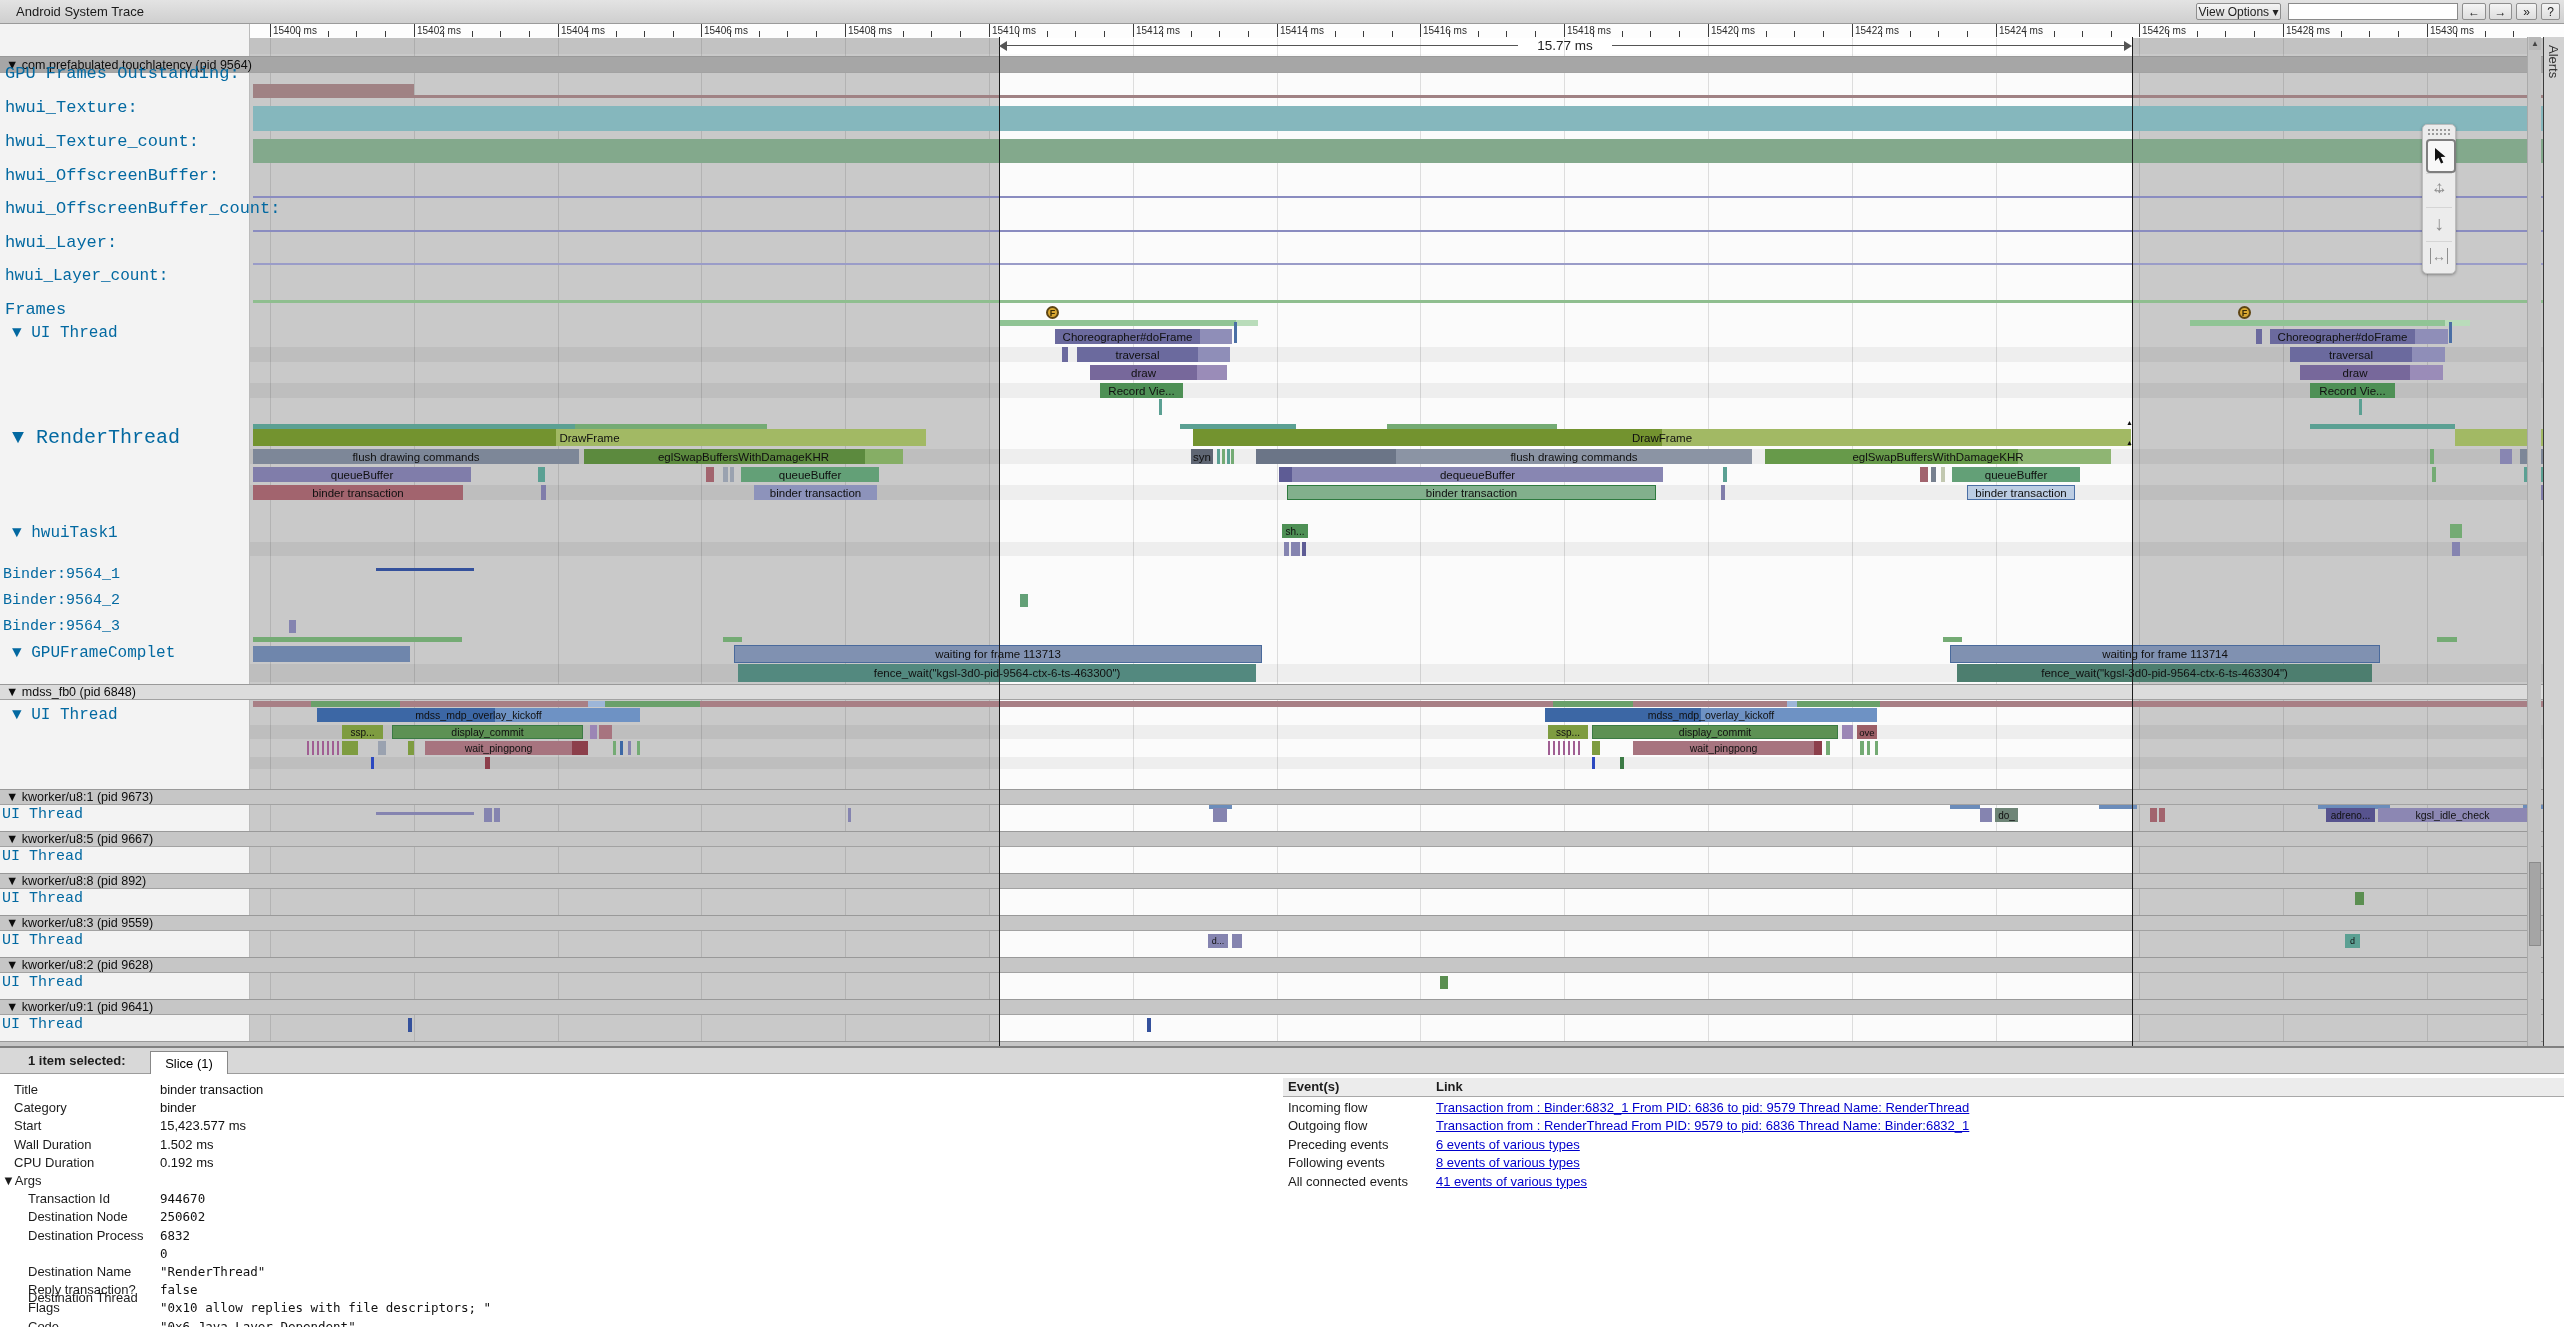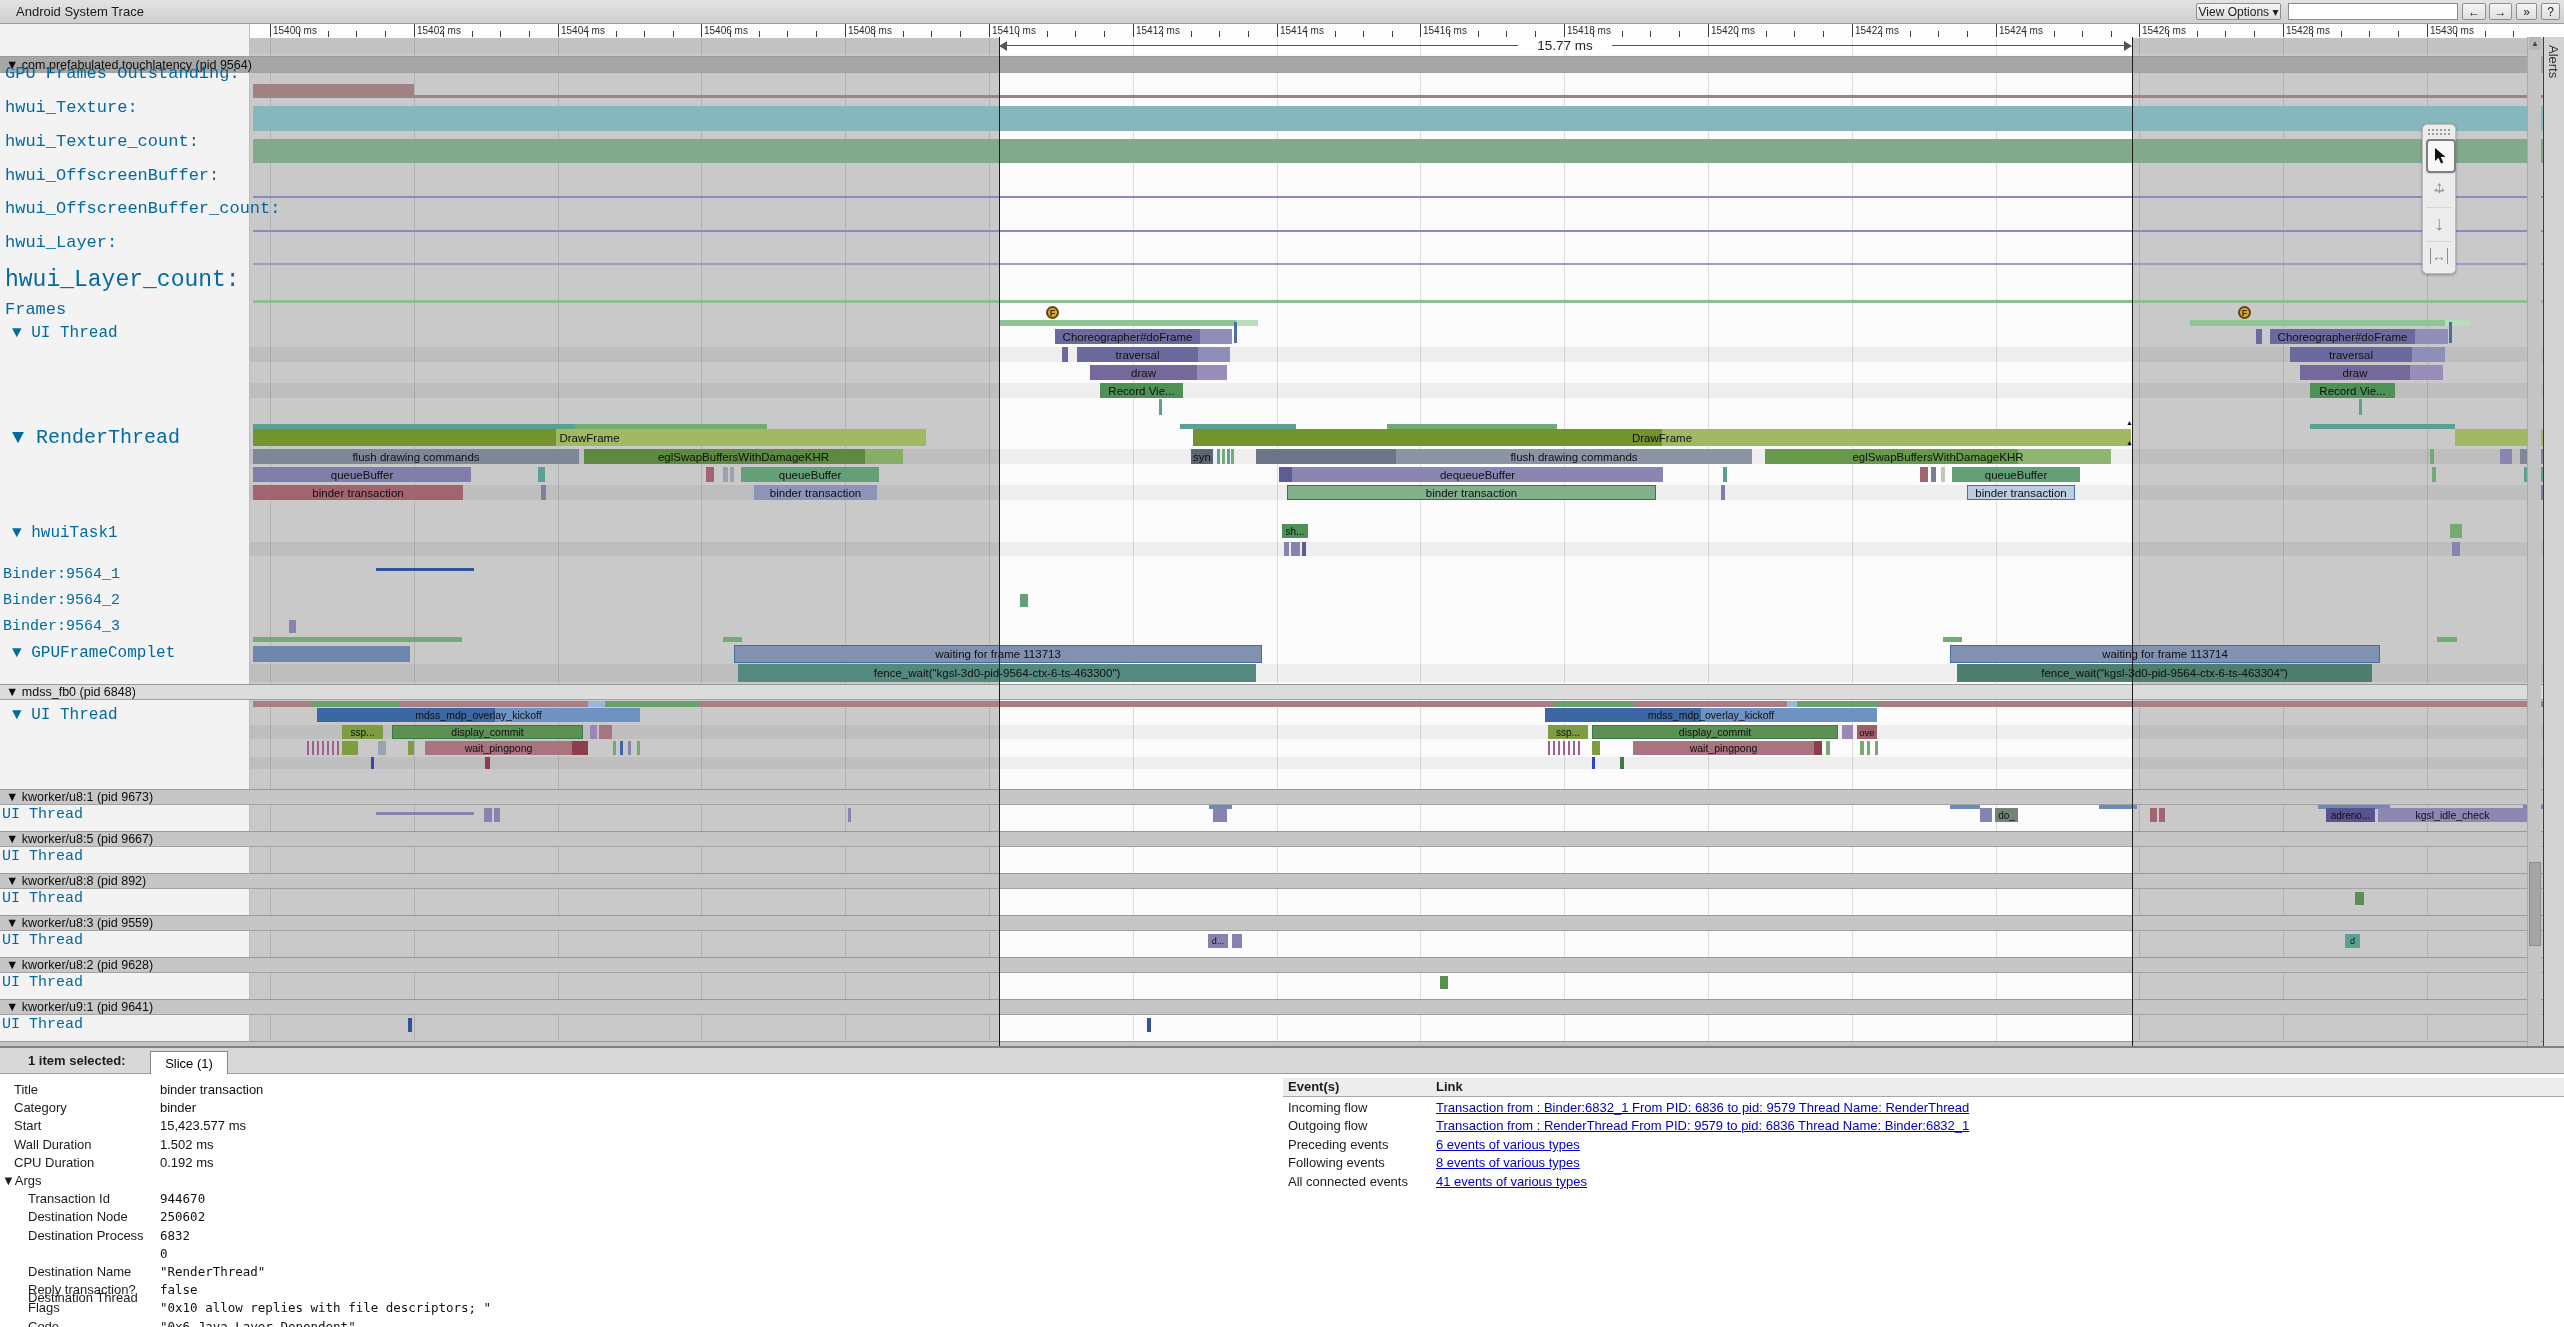--- a/index.html
+++ b/index.html
@@ -165,21 +165,21 @@
       <div class="abs band" style="left: 0px; top: 915px; width: 2564px; height: 16px; background: rgb(198, 198, 198);">▼ kworker/u8:3 (pid 9559)</div>
       <div class="abs band" style="left: 0px; top: 957px; width: 2564px; height: 16px; background: rgb(198, 198, 198); text-align: right;">▼ kworker/u8:2 (pid 9628)</div>
       <div class="abs band" style="left: 0px; top: 999px; width: 2564px; height: 16px; background: rgb(198, 198, 198);">▼ kworker/u9:1 (pid 9641)</div>
       <div class="abs band" style="left: 0px; top: 1041px; width: 2564px; height: 24px; background: rgb(198, 198, 198);">▼ kworker/0:3 (pid 9676)</div>
       <div class="abs sblabel" style="left: 5px; top: 64px; font-size: 17px;">GPU Frames Outstanding:</div>
       <div class="abs sblabel" style="left: 5px; top: 98px; font-size: 17px;">hwui_Texture:</div>
       <div class="abs sblabel" style="left: 5px; top: 132px; font-size: 17px;">hwui_Texture_count:</div>
       <div class="abs sblabel" style="left: 5px; top: 166px; font-size: 17px;">hwui_OffscreenBuffer:</div>
       <div class="abs sblabel" style="left: 5px; top: 199px; font-size: 17px;">hwui_OffscreenBuffer_count:</div>
       <div class="abs sblabel" style="left: 5px; top: 233px; font-size: 17px;">hwui_Layer:</div>
-      <div class="abs sblabel" style="left: 5px; top: 267px; font-size: 23px;">hwui_Layer_count:</div>
+      <div class="abs sblabel" style="left: 5px; top: 267px; font-size: 16px;">hwui_Layer_count:</div>
       <div class="abs sblabel" style="left: 5px; top: 300px; font-size: 17px;">Frames</div>
       <div class="abs sblabel" style="left: 12px; top: 324px; font-size: 16px;">▼  UI Thread</div>
       <div class="abs sblabel" style="left: 12px; top: 426px; font-size: 20px;">▼  RenderThread</div>
       <div class="abs sblabel" style="left: 12px; top: 524px; font-size: 16px;">▼  hwuiTask1</div>
       <div class="abs sblabel" style="left: 3px; top: 566px; font-size: 15px;">Binder:9564_1</div>
       <div class="abs sblabel" style="left: 3px; top: 592px; font-size: 15px;">Binder:9564_2</div>
       <div class="abs sblabel" style="left: 3px; top: 618px; font-size: 15px;">Binder:9564_3</div>
       <div class="abs sblabel" style="left: 12px; top: 644px; font-size: 16px;">▼  GPUFrameComplet</div>
       <div class="abs sblabel" style="left: 12px; top: 706px; font-size: 16px;">▼  UI Thread</div>
       <div class="abs sblabel" style="left: 2px; top: 806px; font-size: 15px;">UI Thread</div>

